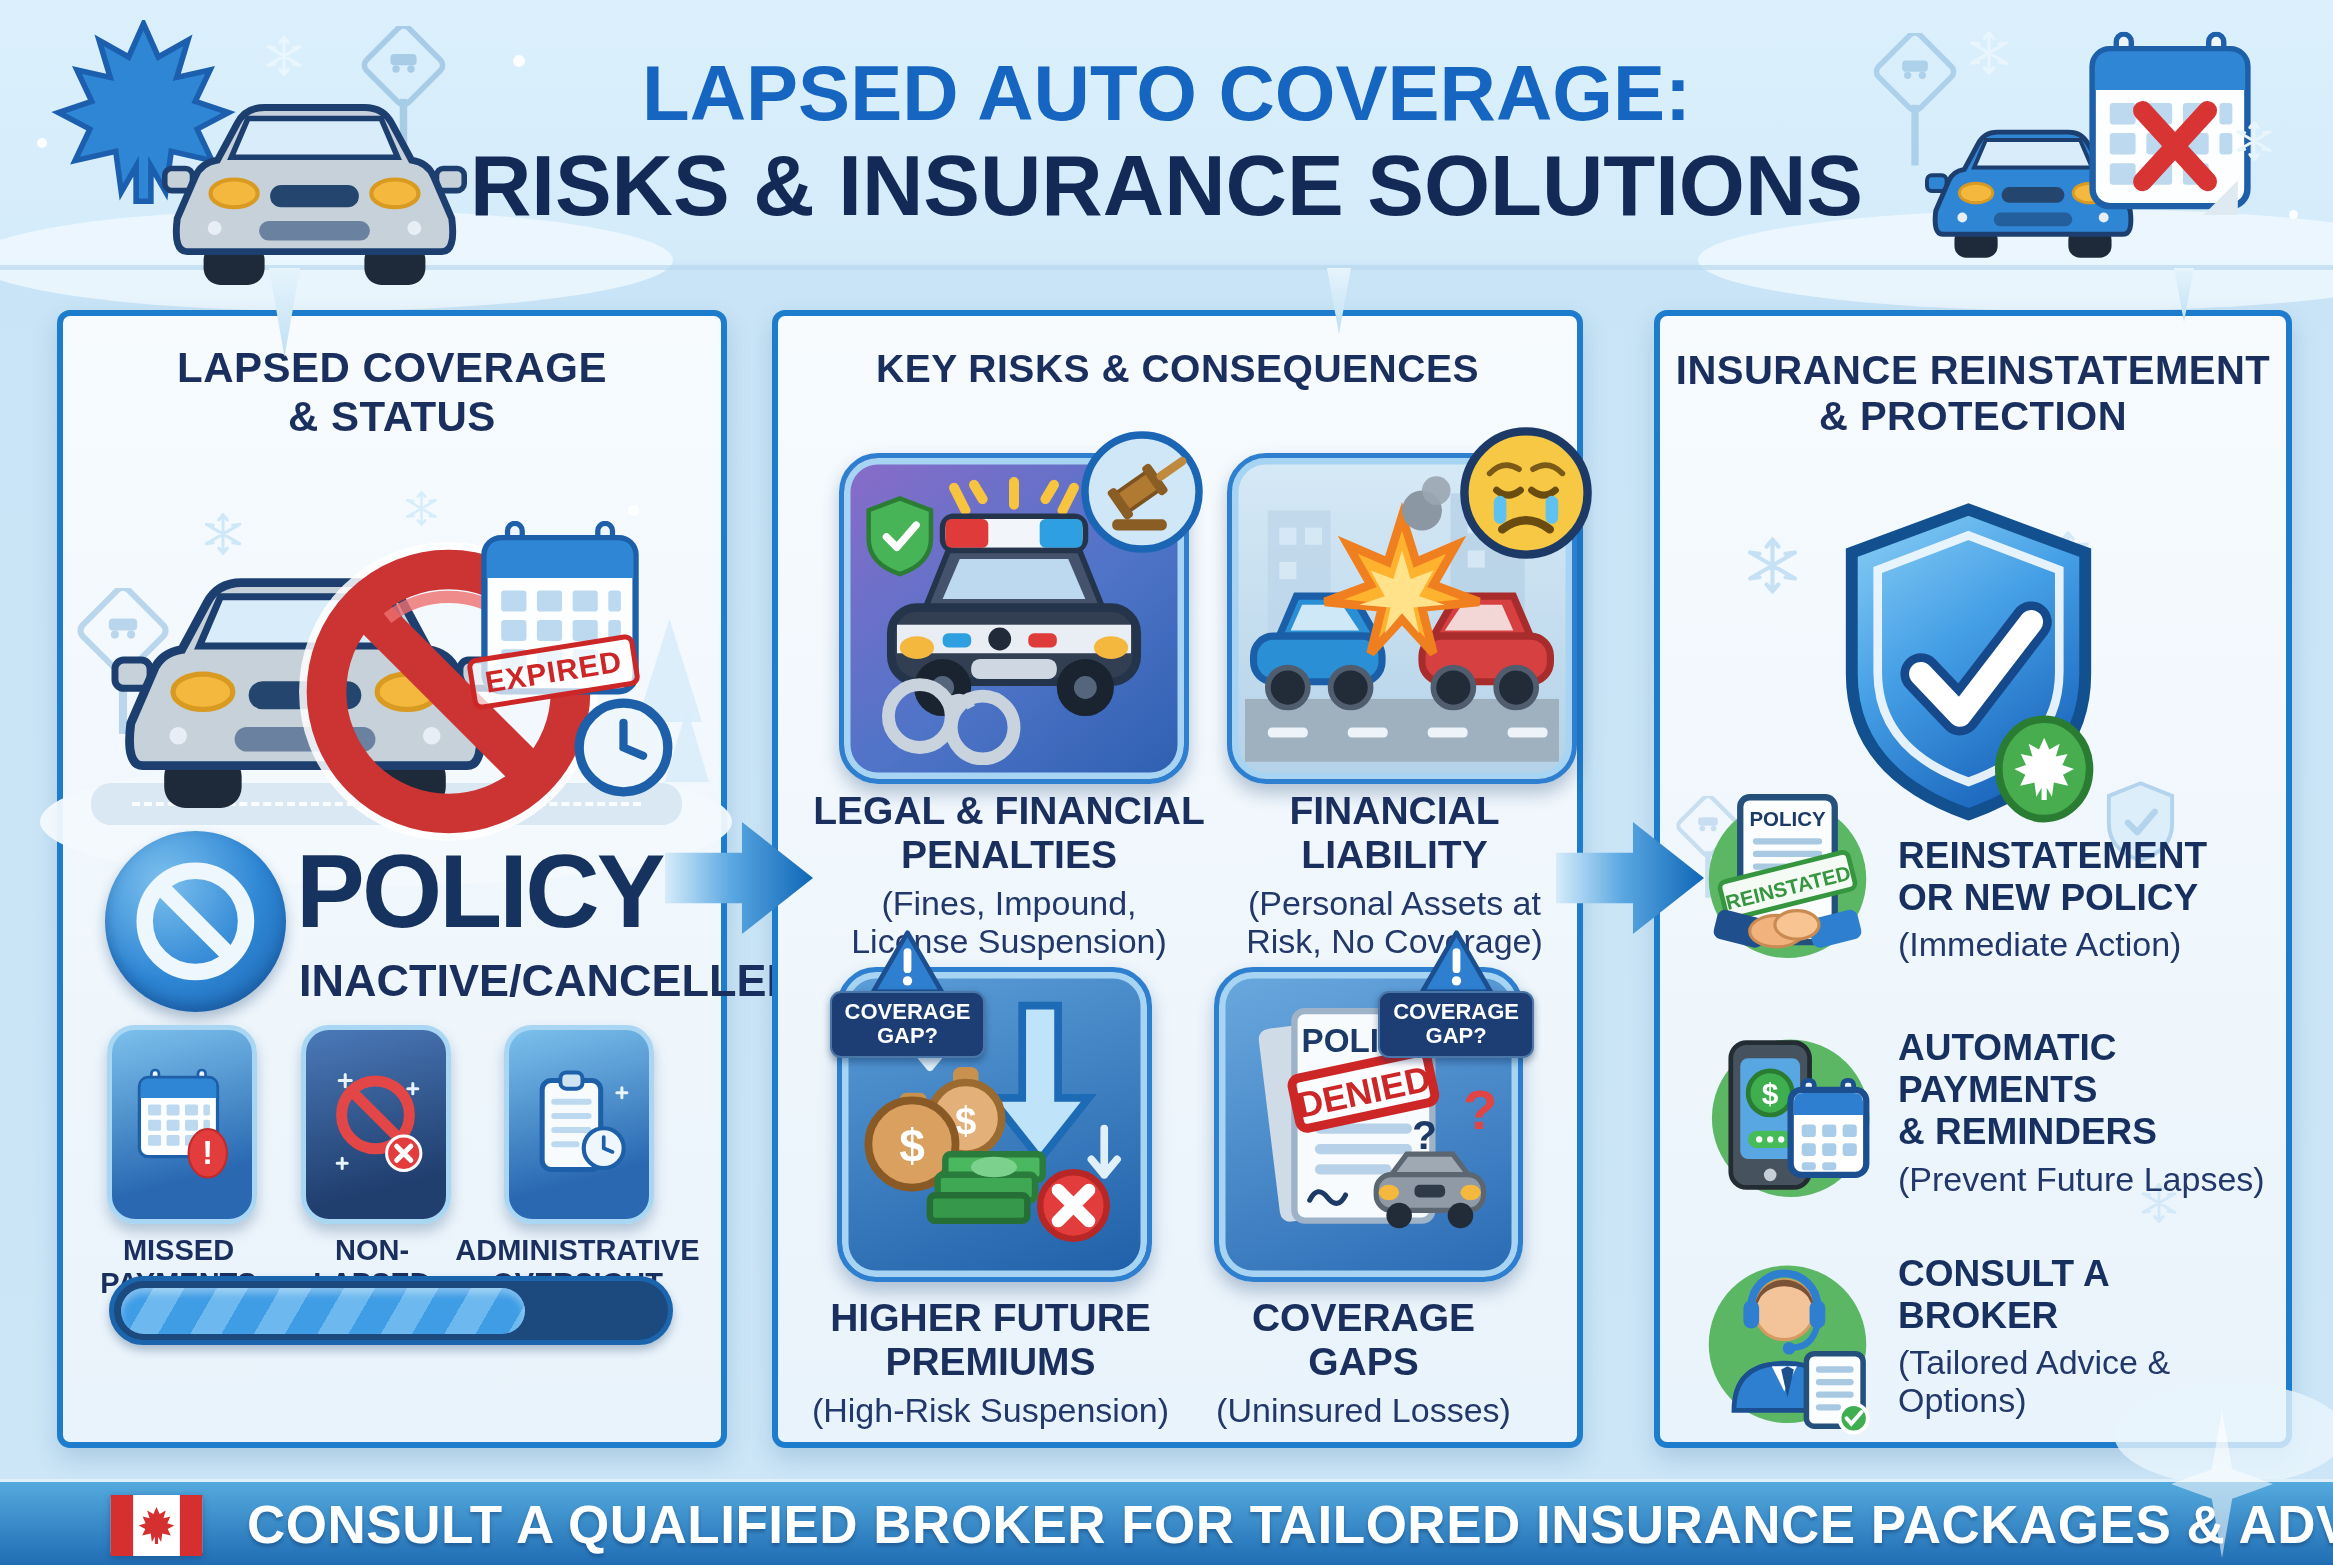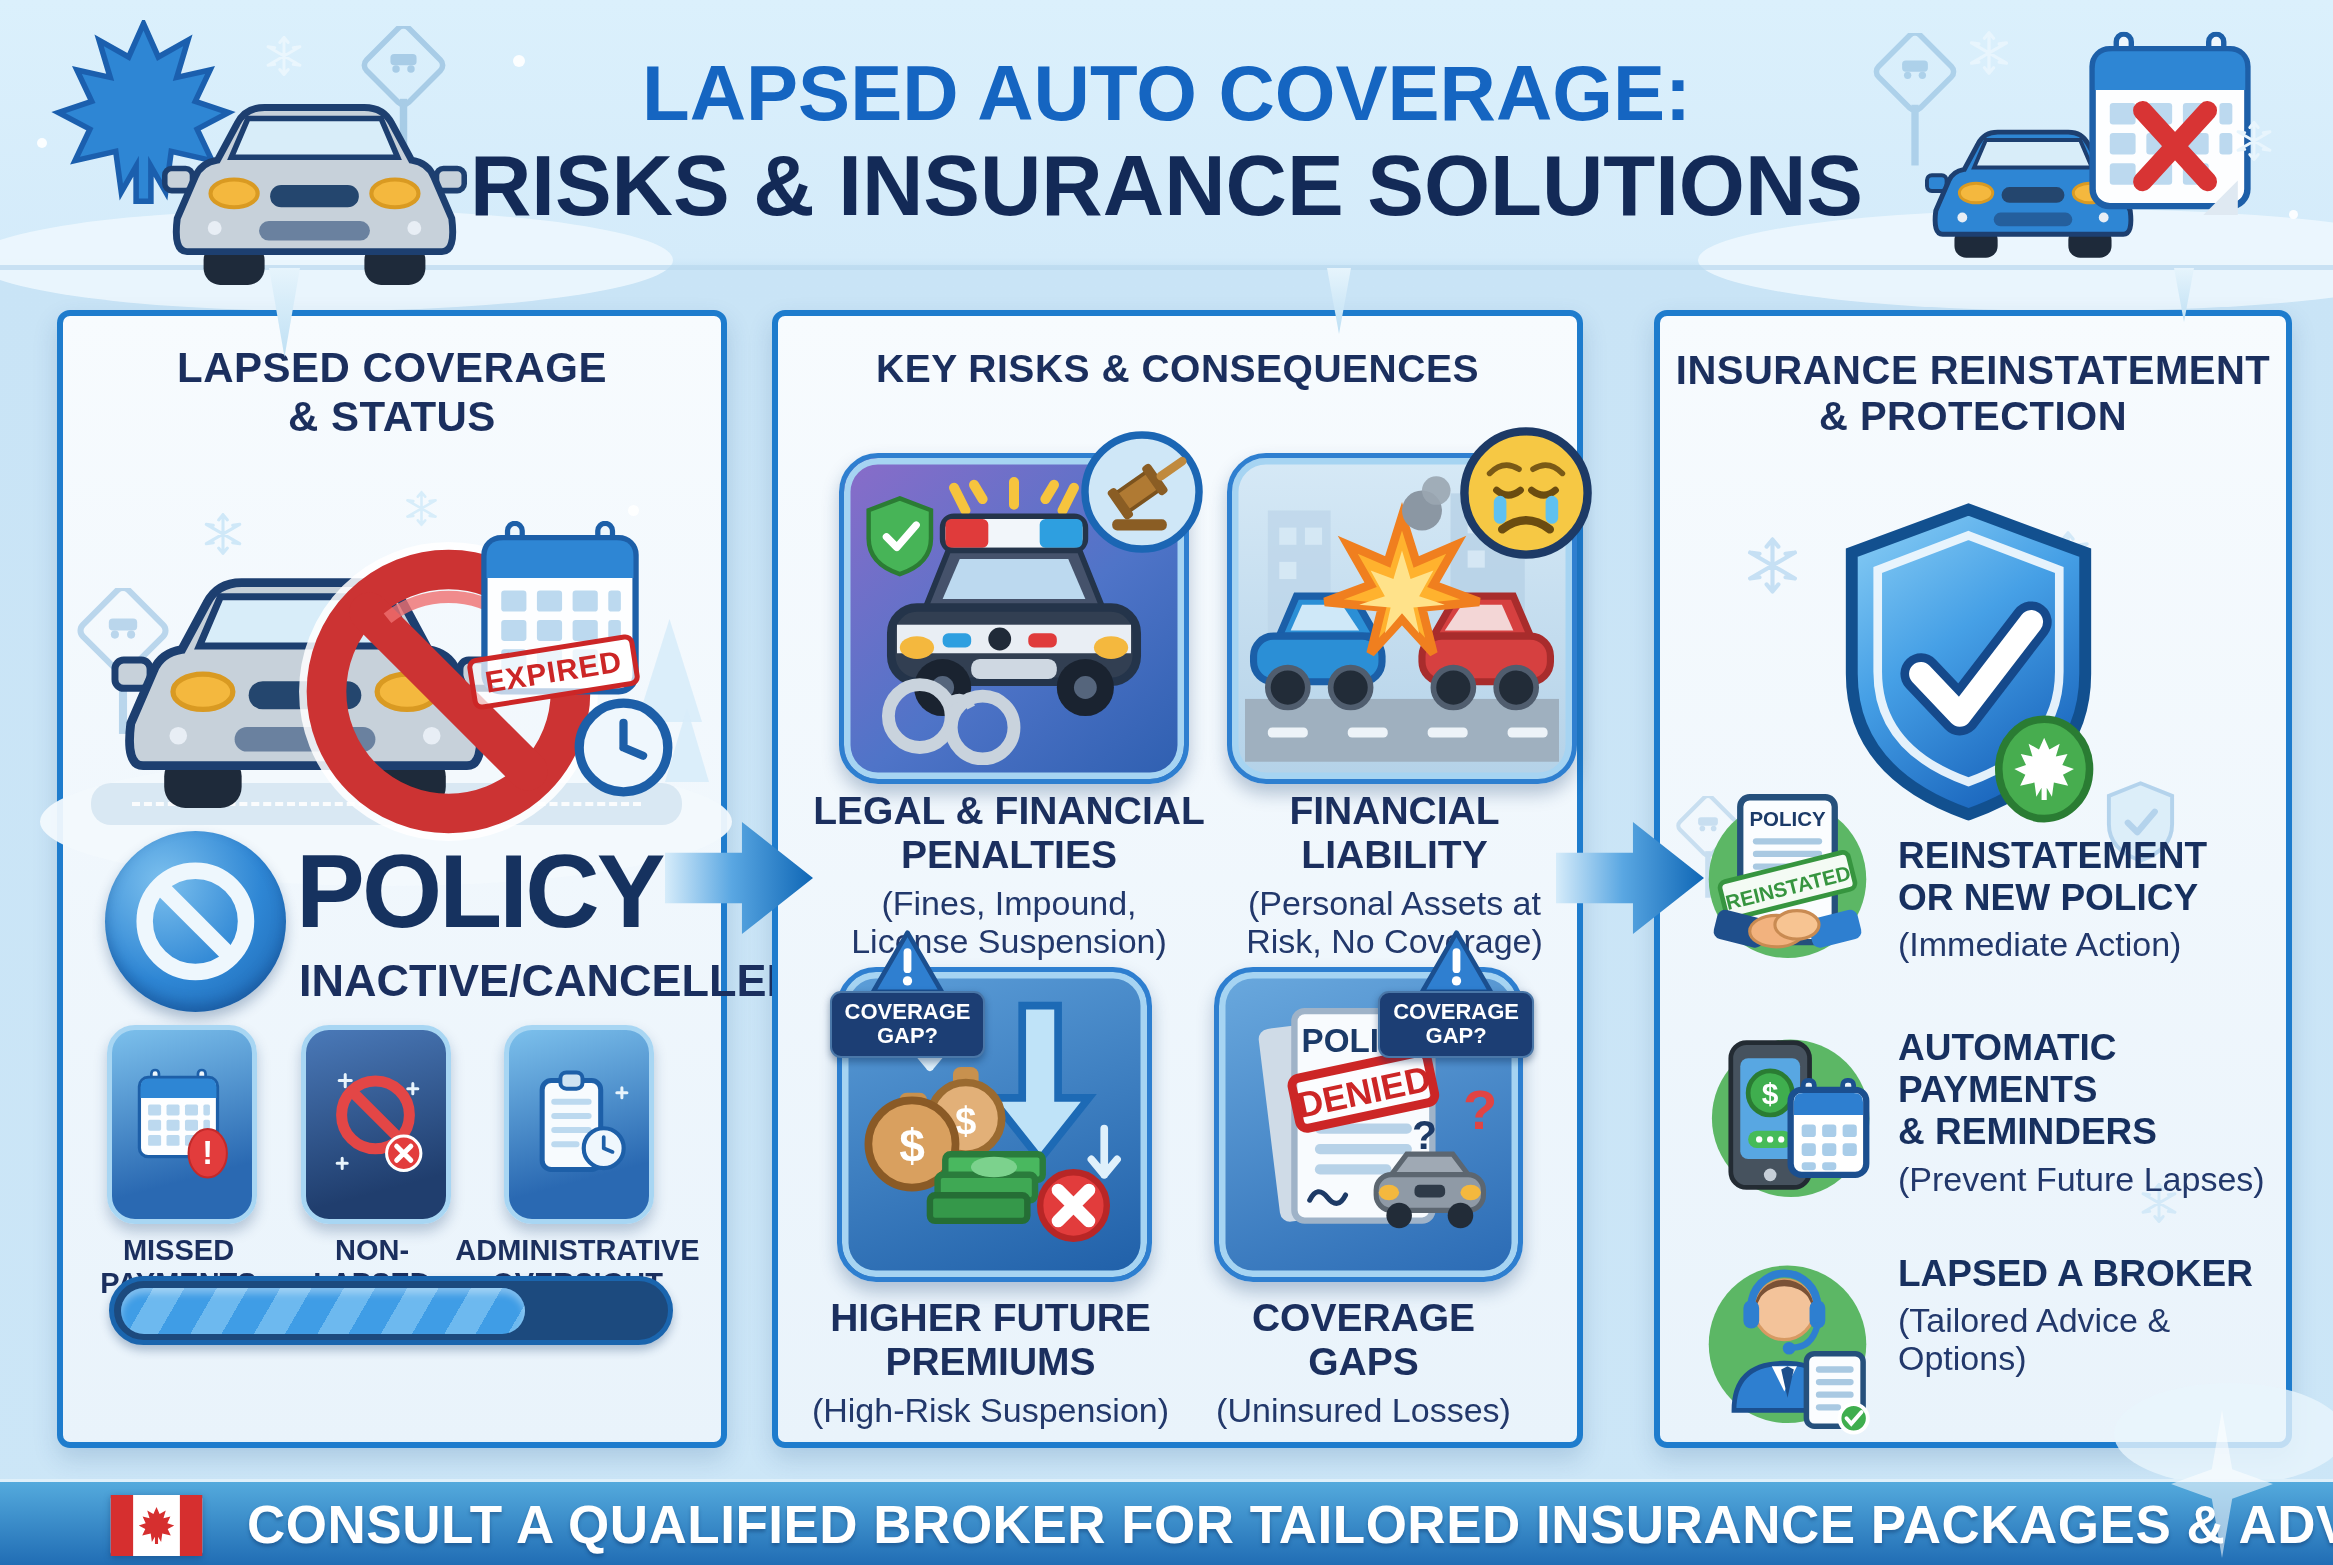--- a/index.html
+++ b/index.html
@@ -545,21 +545,21 @@
             <rect x="78" y="78" width="24" height="4" rx="2"></rect>
             <rect x="78" y="86" width="24" height="4" rx="2"></rect>
             <rect x="78" y="94" width="24" height="4" rx="2"></rect>
             <rect x="78" y="102" width="16" height="4" rx="2"></rect>
           </g>
         <circle cx="102" cy="111" r="9" fill="#3fae4e" stroke="#fff" stroke-width="2.5"></circle>
         <path d="M97.5 111 l3 3.5 l6.5 -7.5" stroke="#fff" stroke-width="2.5" fill="none" stroke-linecap="round"></path>
       </g>
     </svg>
     <div class="abs sol-text" style="left:238px;top:937px;width:374px">
-      <div class="t pre">LAPSED A BROKER</div>
+      <div class="t pre">CONSULT A BROKER</div>
       <div class="s pre">(Tailored Advice &amp;
 Options)</div>
     </div>
   </div>
 
   <div class="arrow" style="left:665px;top:808px"></div>
   <div class="arrow" style="left:1556px;top:808px"></div>
 
   <div class="abs" style="left:2114px;top:1383px;width:231px;height:102px;background:#e9f5fc;border-radius:50%;opacity:.8;z-index:1"></div>
   <div class="sparkle" style="left:2171px;top:1410px;width:102px;height:148px"></div>

